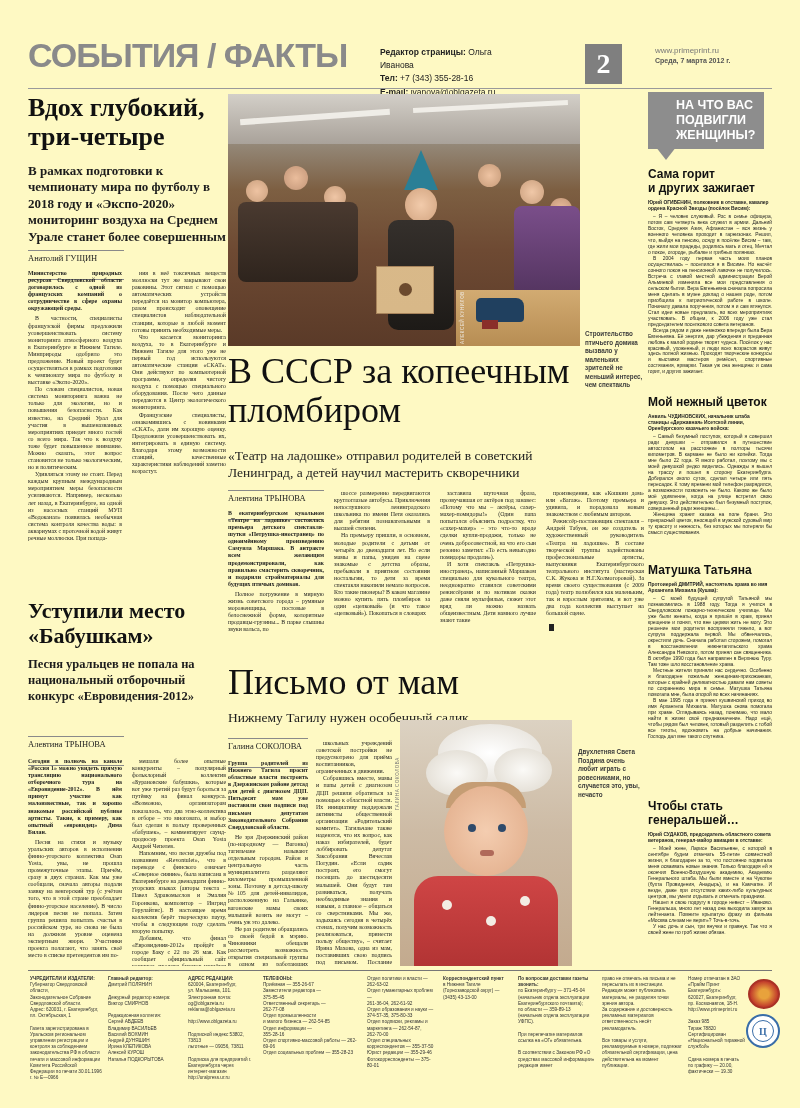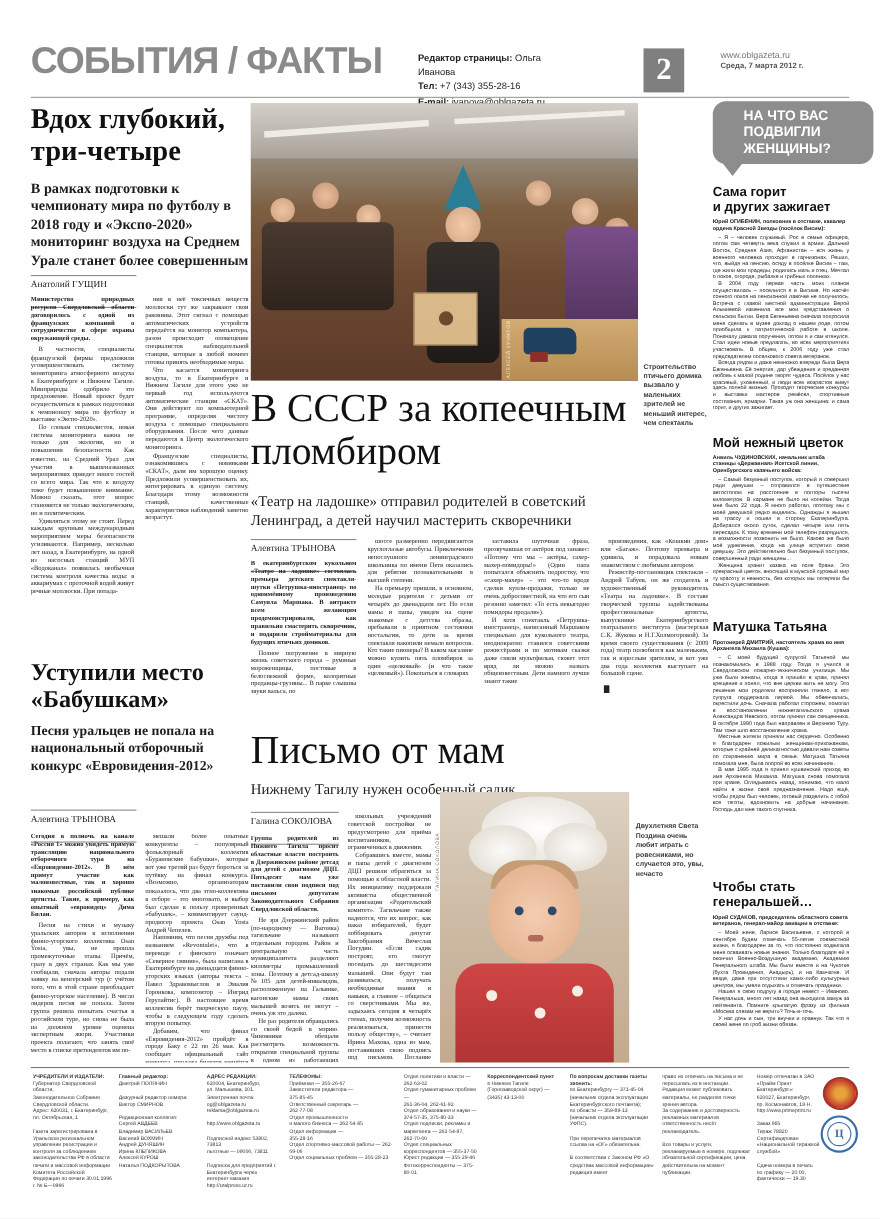--- a/index.html
+++ b/index.html
@@ -1,17 +1,17 @@
 <!DOCTYPE html>
 <html><head>
 <meta charset="utf-8">
 <style>
   * { margin:0; padding:0; box-sizing:border-box; }
   html,body { background:#e8e8e8; }
-  .page { position:relative; width:800px; height:1108px; background:#ffffff; margin:0 auto;
+  .page { position:relative; width:800px; height:1108px; background:#fef9c3; margin:0 auto;
           font-family:"Liberation Sans", sans-serif; color:#1a1a1a; overflow:hidden; }
   .abs { position:absolute; }
   .pre { white-space:pre-line; }
 
   .section-title { font:bold 34px/1 "Liberation Sans", sans-serif; color:#8a8a8a; letter-spacing:-1px; }
   .ed-line { font-size:8.5px; line-height:1.55; color:#222;padding-left:48px; }
   .ed-line .b { font-weight:bold; }
   .pagenum { background:#7f7f7f; color:#fff; width:37px; height:40px; text-align:center;
              font:bold 28px/40px "Liberation Serif", serif; }
   .paper-name { font:14px/1.2 "Liberation Serif", serif; letter-spacing:1.5px; color:#2e2e2e; }
@@ -52,21 +52,21 @@
 <div class="page">
 
   <div class="abs section-title" style="left:28px;top:38px;">СОБЫТИЯ / ФАКТЫ</div>
   <div class="abs" style="left:332px;top:46px;width:180px;">
     <div class="ed-line"><span class="b">Редактор страницы:</span> <span>Ольга Иванова</span></div>
     <div class="ed-line"><span class="b">Тел:</span> <span>+7 (343) 355-28-16</span></div>
     <div class="ed-line"><span class="b">E-mail:</span> <span>ivanova@oblgazeta.ru</span></div>
   </div>
   <div class="abs pagenum" style="left:585px;top:44px;">2</div>
   <div class="abs" style="left:655px;top:44px;width:130px;">
-    <div class="paper-site">www.oblgazeta.ru</div>
+    <div class="paper-site">www.primeprint.ru</div>
     <div class="paper-date">Среда, 7 марта 2012 г.</div>
   </div>
   <div class="abs rule" style="left:28px;top:88px;width:744px;"></div>
 
   <div class="abs hl pre" style="left:28px;top:94px;width:200px;font-size:26px;line-height:1.1;">Вдох глубокий,
 три-четыре</div>
   <div class="abs sub" style="left:28px;top:163px;width:198px;font-size:13px;line-height:1.26;">В рамках подготовки к чемпионату мира  по футболу в 2018 году и «Экспо-2020» мониторинг воздуха на Среднем Урале станет более совершенным</div>
   <div class="abs auth" style="left:28px;top:250px;width:96px;">Анатолий ГУЩИН</div>
   <div class="abs colbox" style="left:28px;top:270px;width:94px;height:318px;">
     <p class="bodyp lead">Министерство природных ресурсов Свердловской области  договорилось с одной из французских компаний  о сотрудничестве в сфере охраны окружающей среды.</p>
@@ -166,21 +166,21 @@
     <div class="circle" style="left:98px;top:104px;width:8px;height:8px;background:#2e4a6b;"></div>
     <div class="abs" style="left:80px;top:130px;width:14px;height:6px;background:#b06a5a;border-radius:3px;"></div>
     <div class="abs" style="left:14px;top:156px;width:144px;height:90px;background:linear-gradient(#cf4545,#b23434);border-radius:24px 24px 0 0;"></div>
     <div class="circle" style="left:42px;top:180px;width:10px;height:10px;background:#f3ede4;"></div>
     <div class="circle" style="left:86px;top:196px;width:10px;height:10px;background:#f3ede4;"></div>
     <div class="circle" style="left:120px;top:176px;width:10px;height:10px;background:#f3ede4;"></div>
   </div>
   <div class="abs vcred" style="left:395px;top:810px;color:#777;">ГАЛИНА СОКОЛОВА</div>
   <div class="abs caption" style="left:578px;top:748px;width:66px;">Двухлетняя Света Поздина очень любит играть с ровесниками, но случается это, увы, нечасто</div>
 
-  <div class="abs sb-head pre" style="left:648px;top:92px;width:146px;border-radius:12px;">НА ЧТО ВАС
+  <div class="abs sb-head pre" style="left:648px;top:92px;width:116px;">НА ЧТО ВАС
 ПОДВИГЛИ
 ЖЕНЩИНЫ?</div>
   <div class="abs sb-tri" style="left:652px;top:142px;"></div>
 
   <div class="abs colbox" style="left:648px;top:168px;width:124px;height:226px;">
     <div class="sb-title pre">Сама горит
 и других зажигает</div>
     <div class="sb-by">Юрий ОГИБЕНИН, полковник в отставке, кавалер ордена Красной Звезды (посёлок Висим):</div>
     <p class="sb-p">– Я – человек служивый. Рос в семье офицера, потом сам четверть века служил в армии. Дальний Восток, Средняя Азия, Афганистан – вся жизнь у военного человека проходит в гарнизонах. Решил, что, выйдя на пенсию, осяду в посёлке Висим – там, где жили мои прадеды, родились мать и отец. Мечтал о покое, огороде, рыбалке и грибных полянках.</p>
     <p class="sb-p">В 2004 году первая часть моих планов осуществилась – поселился я в Висиме. Но насчёт сонного покоя на пенсионной лавочке не получилось. Встреча с главой местной администрации Верой Альмиевой изменила все мои представления о сельском бытии. Вера Евгеньевна сначала попросила меня сделать в музее доклад о нашем роде, потом приобщила к патриотической работе в школе. Поначалу давала поручения, потом я и сам втянулся. Стал идеи новые предлагать, во всех мероприятиях участвовать. В общем, к 2006 году уже стал председателем поселкового совета ветеранов.</p>

